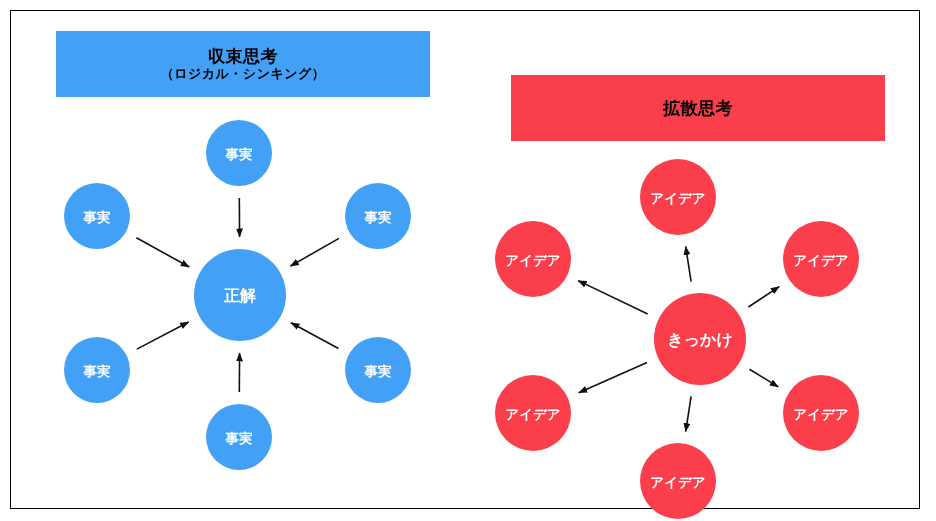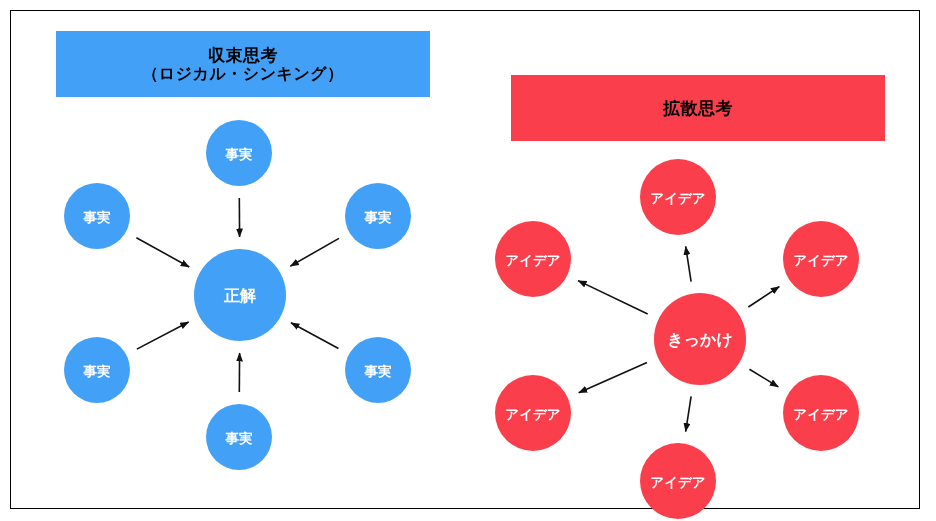--- a/index.html
+++ b/index.html
@@ -53,21 +53,21 @@
     font-weight: bold;
     line-height: 1.18;
   }
   #panel-divergent .panel-header { left: 43px; }
 
   .panel-header .hdr-line1 {
     font-size: 17px;
     letter-spacing: 0.5px;
   }
   .panel-header .hdr-line2 {
-    font-size: 16px;
+    font-size: 13px;
     letter-spacing: 0.5px;
   }
 
   .diagram-svg {
     position: absolute;
     left: 0;
     top: 0;
     width: 468px;
     height: 521px;
   }

